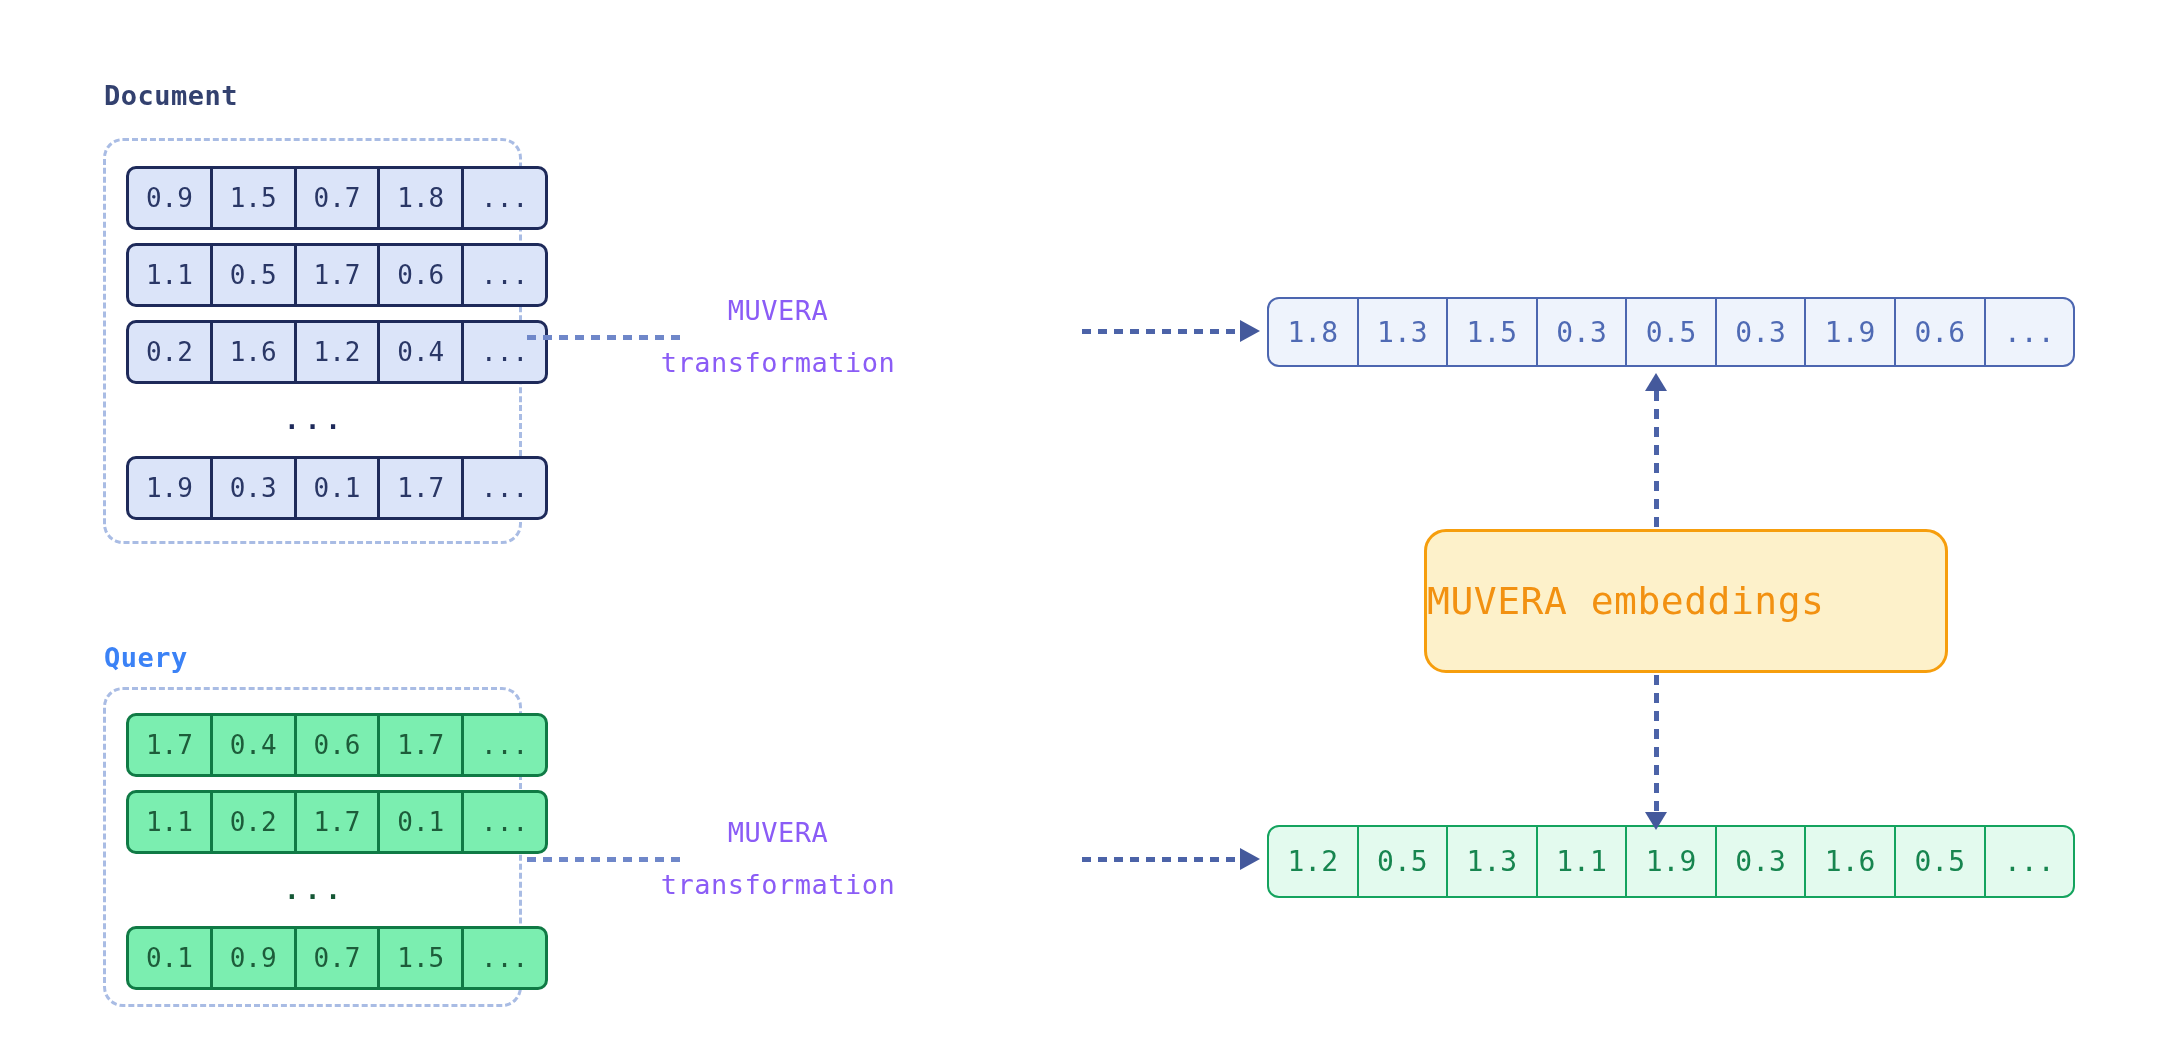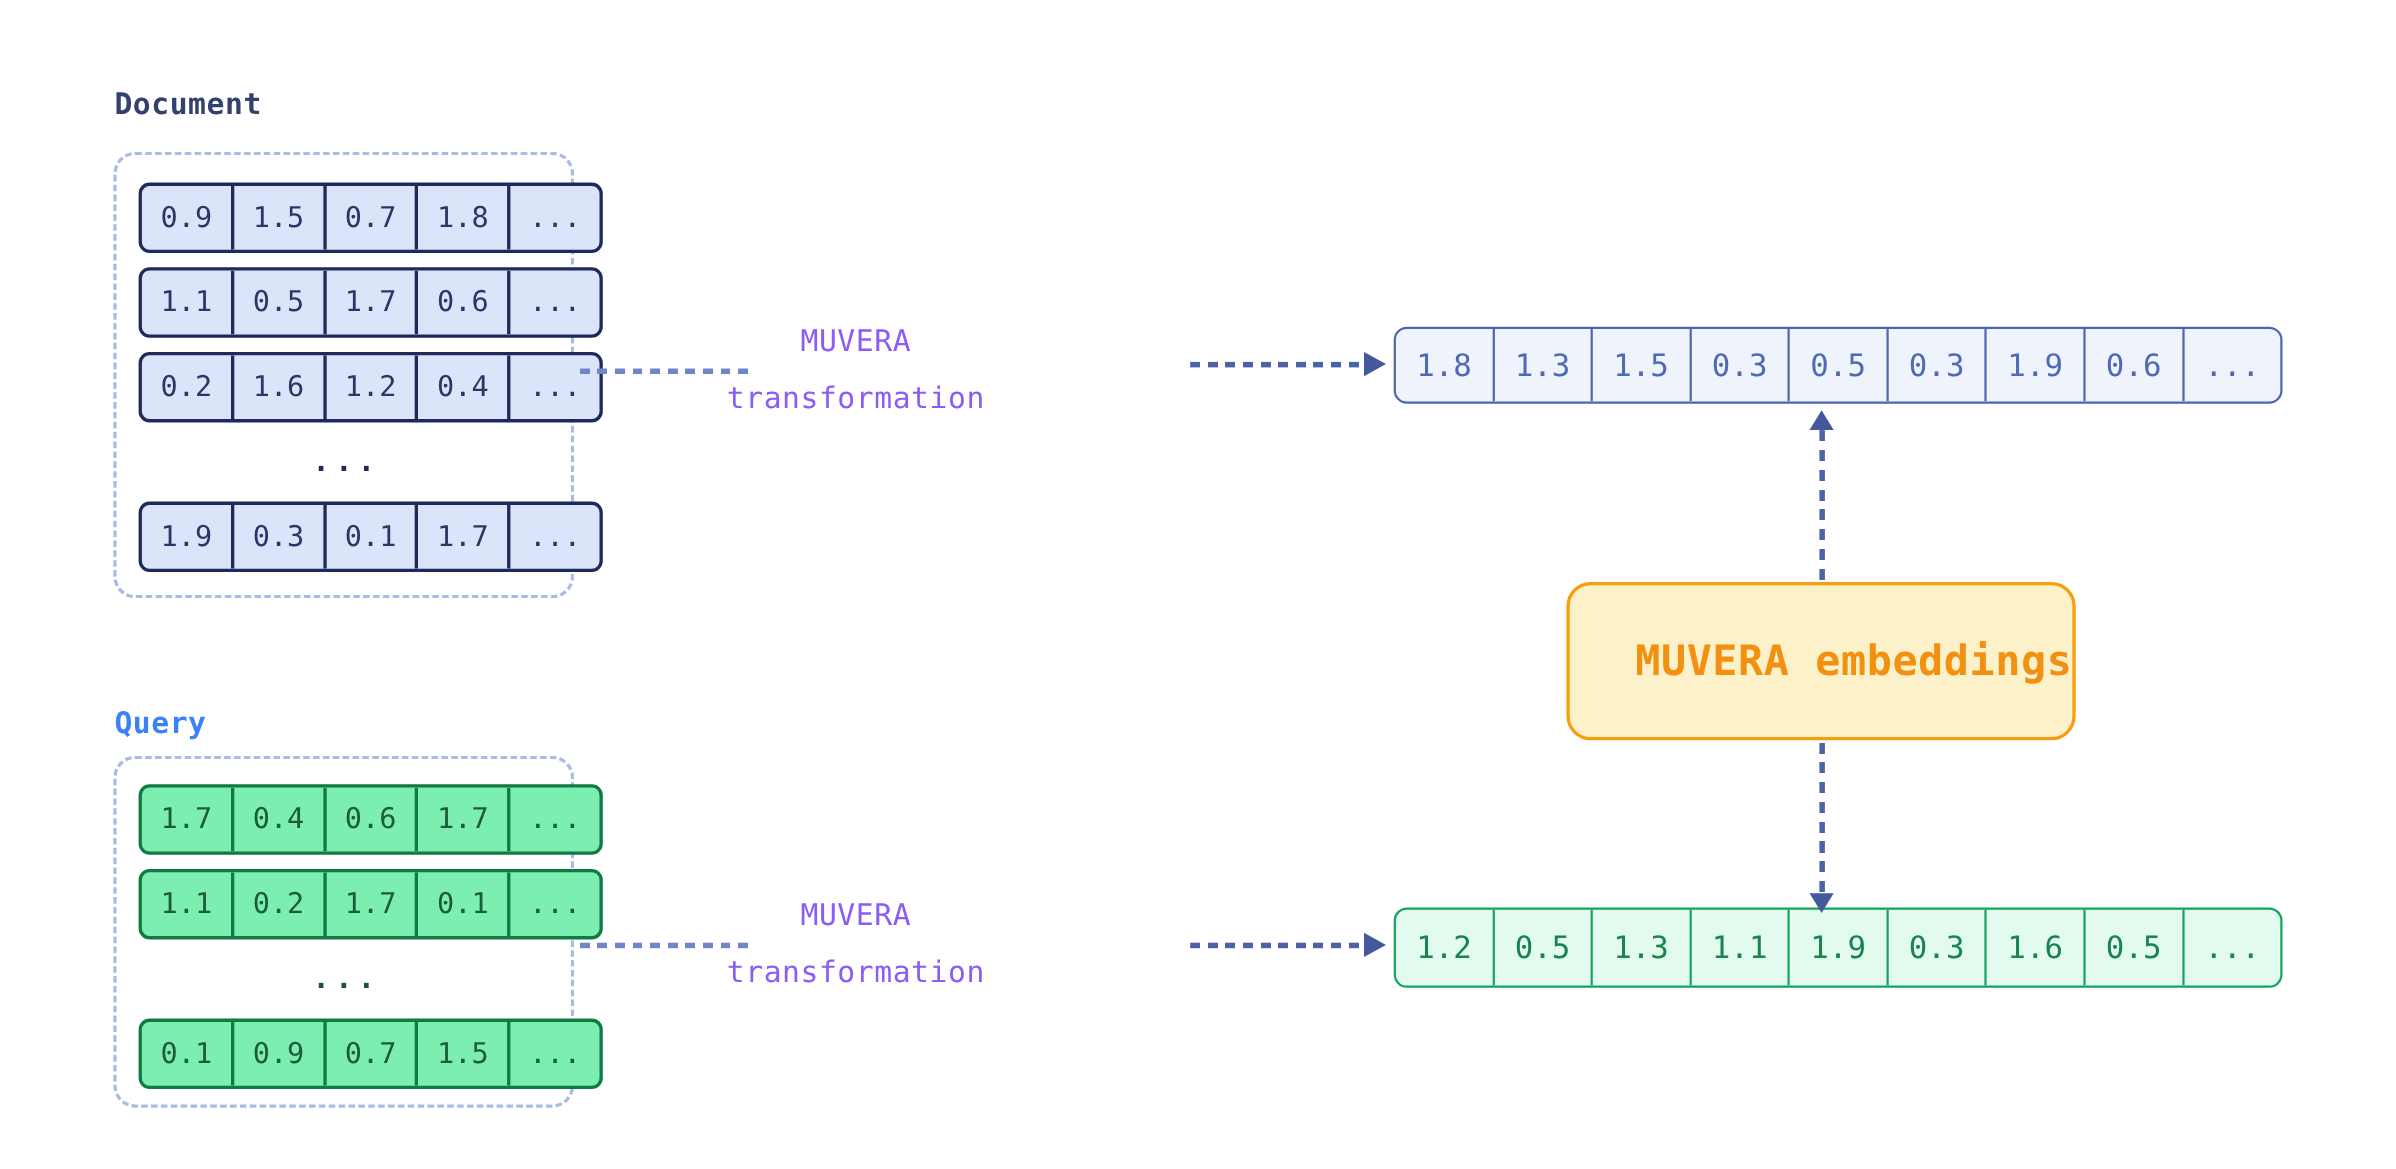--- a/index.html
+++ b/index.html
@@ -99,25 +99,25 @@
     border-left:11px solid transparent;border-right:11px solid transparent;
     border-bottom:18px solid #44599c;
   }
   .tri-down{
     width:0;height:0;
     border-left:11px solid transparent;border-right:11px solid transparent;
     border-top:18px solid #44599c;
   }
   
   .embeddings-box{
-    position:absolute;left:1424px;top:509px;width:463px;height:144px;
+    position:absolute;left:1424px;top:509px;width:524px;height:144px;
     box-sizing:border-box;
     background:#fdf1ca;border:3px solid #f69e0d;border-radius:22px;
-    display:flex;align-items:center;justify-content:flex-end;
-    font-size:38px;font-weight:700;color:#f29111;letter-spacing:.5px;
+    display:flex;align-items:center;justify-content:flex-start;
+    font-size:38px;font-weight:400;color:#f29111;letter-spacing:.5px;
   }
 </style>
 </head>
 <body>
 
 <div class="canvas">
 
   <div class="group-label doc-label">Document</div>
   <div class="dashed-container doc-container">
     <div class="vec multi-vec doc-vec">

